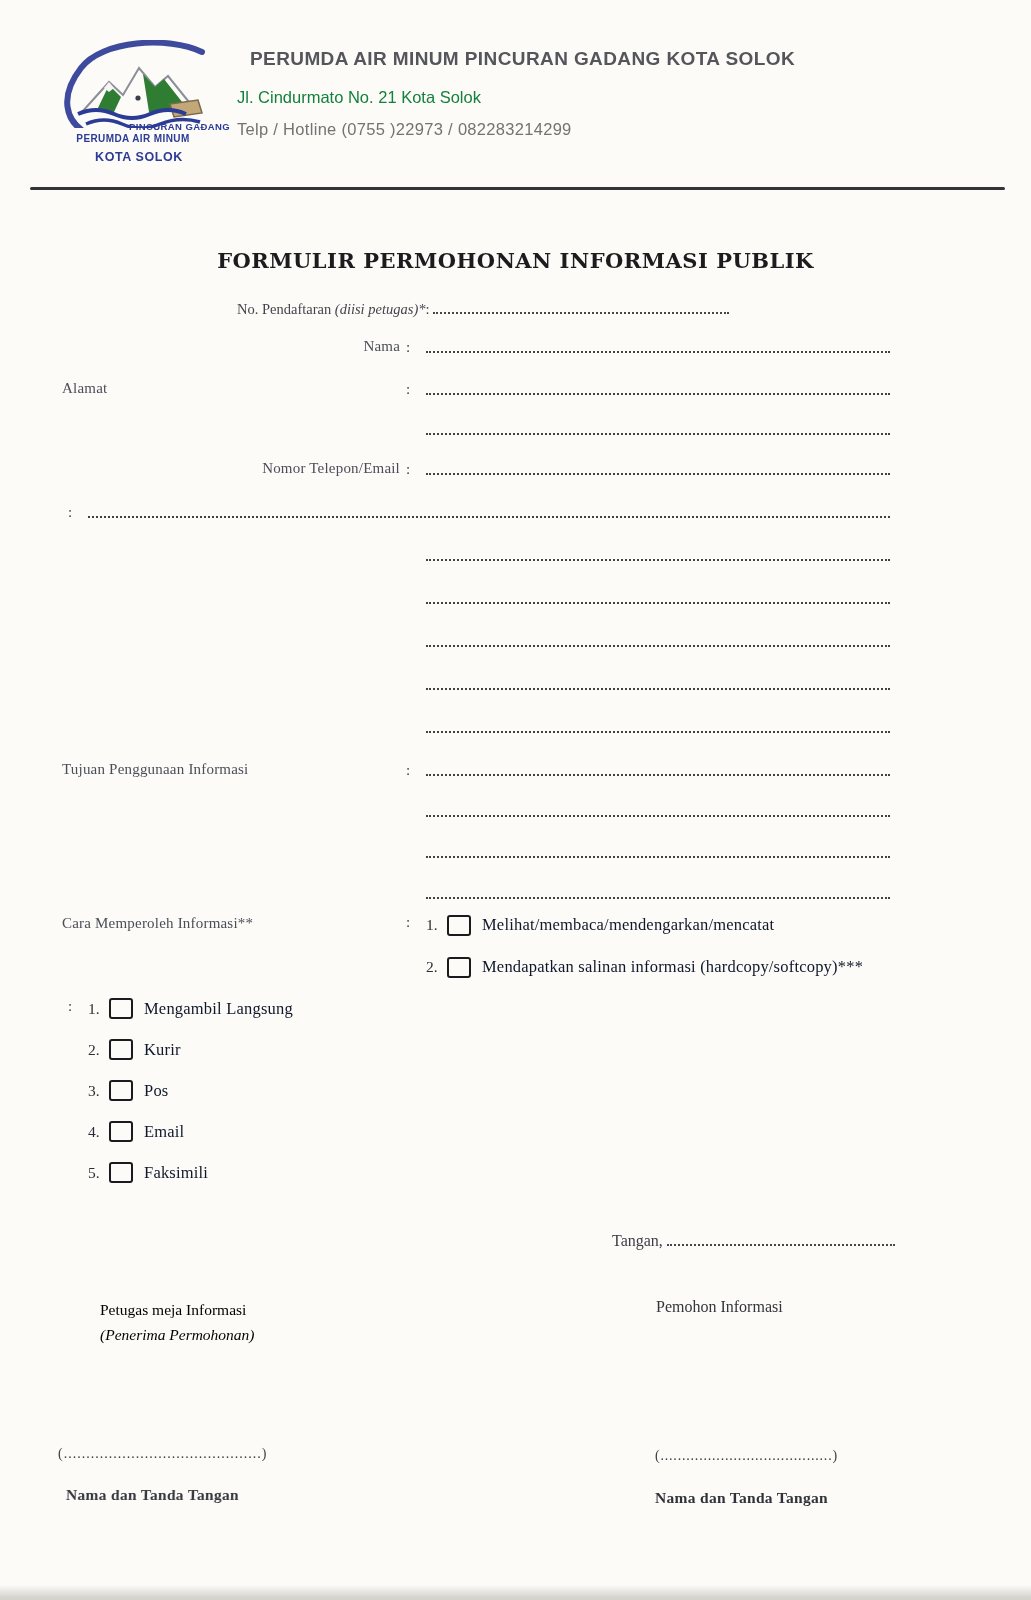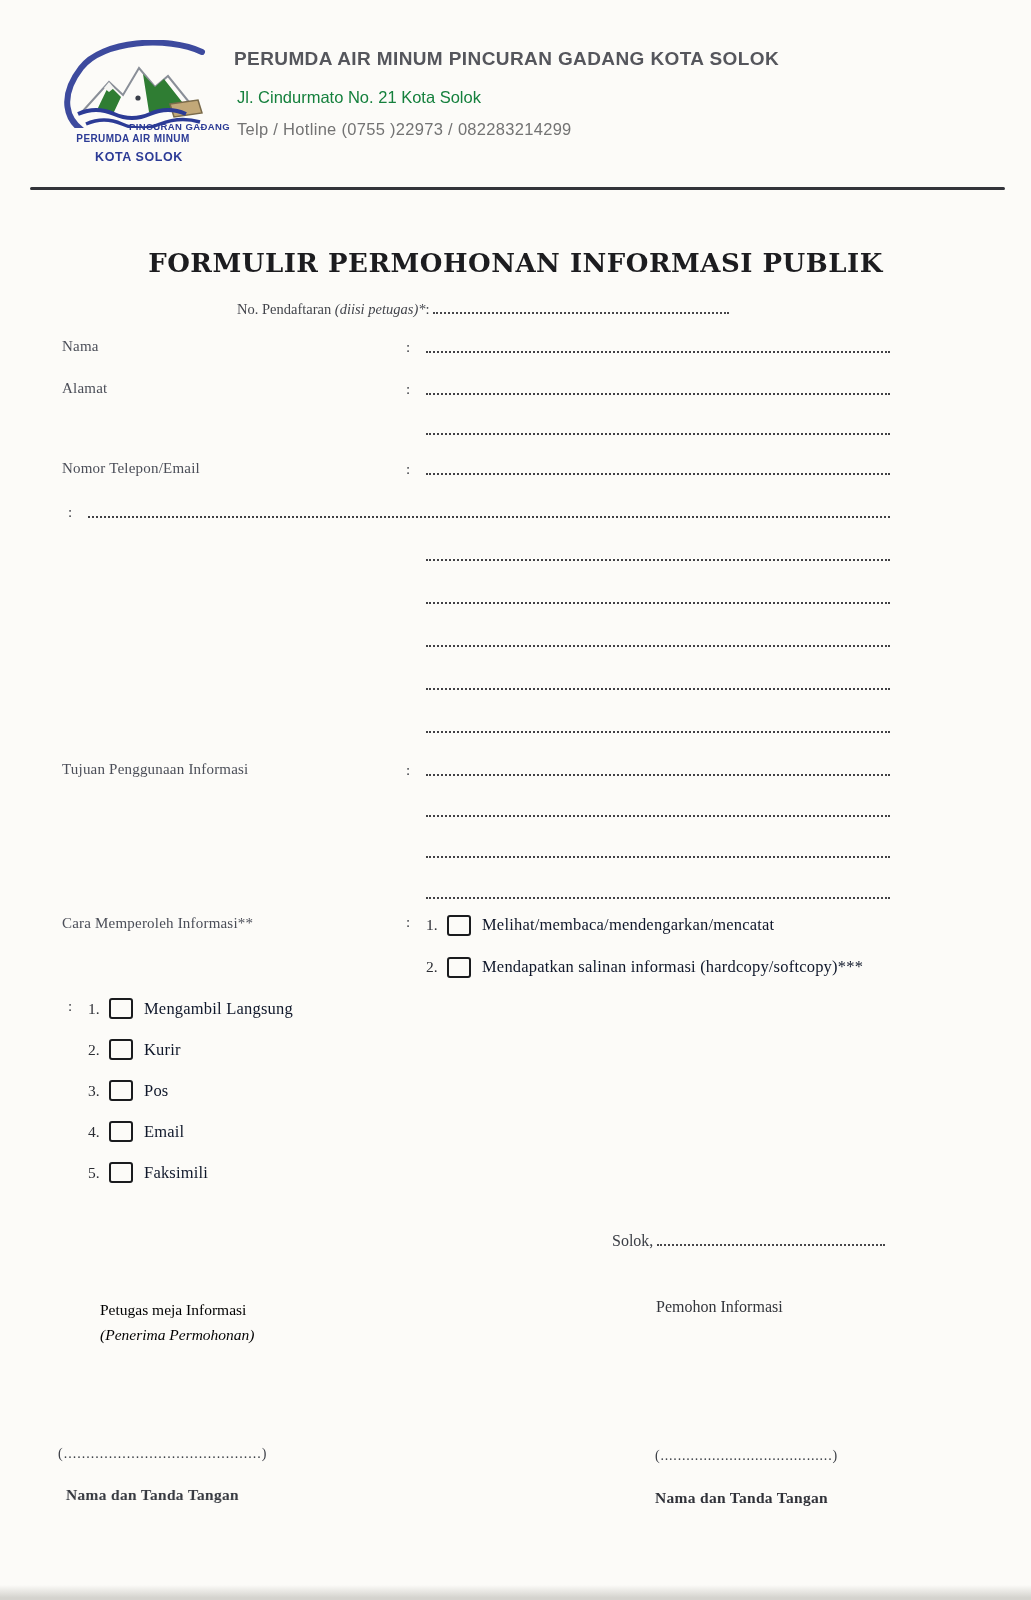--- a/index.html
+++ b/index.html
@@ -15,44 +15,44 @@
   .logo-svg{position:absolute;top:40px;left:52px;width:178px;height:88px;}
   .logo-cap-small{position:absolute;top:121px;left:118px;width:112px;text-align:right;
     font-family:"Liberation Sans",sans-serif;font-weight:bold;font-size:9.5px;
     color:#2c3b96;letter-spacing:.4px;filter:blur(.5px);}
   .logo-cap1{position:absolute;top:133px;left:40px;width:186px;text-align:center;
     font-family:"Liberation Sans",sans-serif;font-weight:bold;font-size:10px;
     color:#2c3b96;letter-spacing:.4px;filter:blur(.5px);}
   .logo-cap2{position:absolute;top:150px;left:46px;width:186px;text-align:center;
     font-family:"Liberation Sans",sans-serif;font-weight:bold;font-size:12.5px;
     color:#2c3b96;letter-spacing:.6px;filter:blur(.5px);}
-  .org-name{position:absolute;top:48px;left:234px;
+  .org-name{position:absolute;top:48px;left:250px;
     font-family:"Liberation Sans",sans-serif;font-weight:bold;font-size:19px;
     color:#55565c;letter-spacing:.4px;filter:blur(.5px);}
   .org-address{position:absolute;top:88px;left:237px;
     font-family:"Liberation Sans",sans-serif;font-size:16.5px;color:#15803d;filter:blur(.5px);}
   .org-phone{position:absolute;top:120px;left:237px;
     font-family:"Liberation Sans",sans-serif;font-size:16.5px;color:#737373;letter-spacing:.3px;filter:blur(.5px);}
   .rule{position:absolute;top:187px;left:30px;width:975px;height:3px;
     background:#33343a;border-radius:2px;filter:blur(.4px);}
 
   
   .title{position:absolute;top:248px;left:0;width:100%;text-align:center;
-    font-family:"DejaVu Serif",serif;font-weight:bold;font-size:26px;
+    font-family:"DejaVu Serif",serif;font-weight:bold;font-size:21px;
     letter-spacing:.5px;color:#1c1c1f;}
   .regline{position:absolute;top:301px;left:237px;font-size:14.5px;color:#43454c;
     white-space:nowrap;}
   .regline .it{font-style:italic;}
   .reg-dots{display:inline-block;width:296px;border-bottom:2px dotted #46464a;
     height:10px;vertical-align:baseline;}
 
   
   .form-body{position:absolute;top:318px;left:62px;width:828px;}
   .frow{display:flex;align-items:flex-end;}
-  .h40{height:40px;}.h41{height:41px;}.h42{height:42px;}.h43{height:43px;}
+  .h40{height:40px;text-align:right;}.h41{height:41px;}.h42{height:42px;}.h43{height:43px;}
   .flabel{flex:none;width:338px;font-size:15px;color:#4b4e58;padding-bottom:3px;
     letter-spacing:.2px;filter:blur(.45px);}
   .fval{flex:1;position:relative;display:flex;align-items:flex-end;padding-left:26px;}
   .colon{position:absolute;left:6px;bottom:2px;font-size:15px;color:#3d3f45;}
   .dotline{flex:1;height:0;border-bottom:2px dotted #414145;margin-bottom:5px;}
 
   
   .grouprow{display:flex;align-items:flex-start;}
   .flabel.gl{padding-top:11px;padding-bottom:0;}
   .gval{flex:1;position:relative;padding-left:26px;}
@@ -254,21 +254,21 @@
             <span class="cbox"></span>
             <span class="olabel">Faksimili</span>
           </div>
         </div>
       </div>
     </div>
 
   </div>
 
   <div class="solok scan">
-    <span>Solok,</span>
+    <span>Tangan,</span>
     <span class="dot-inline"></span>
   </div>
 
   <div class="officer">
     <div class="l1">Petugas meja Informasi</div>
     <div class="l2">(Penerima Permohonan)</div>
   </div>
 
   <div class="applicant">Pemohon Informasi</div>
 

